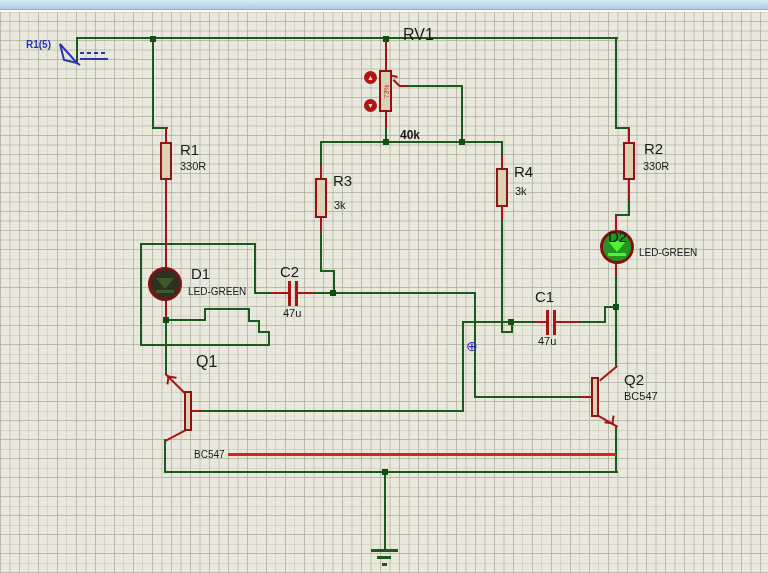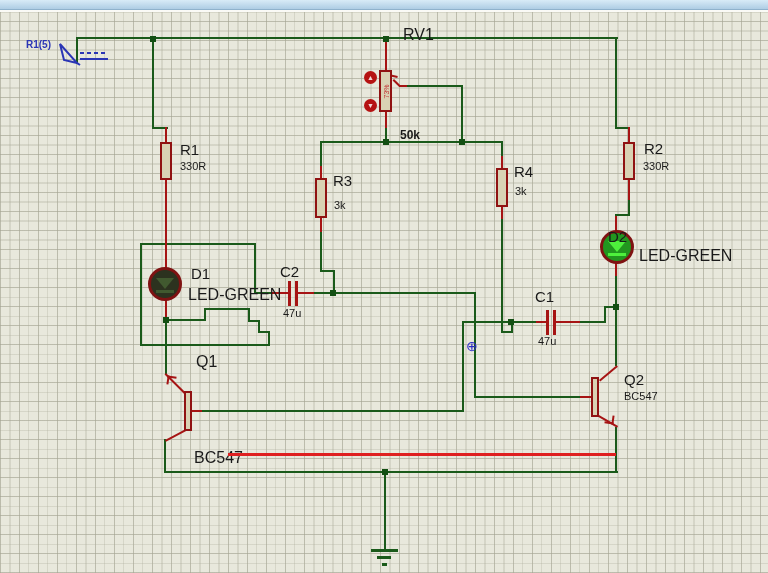--- a/index.html
+++ b/index.html
@@ -19,21 +19,21 @@
   .wh,.wv{position:absolute;background:#1a5a1a;}
   .red{background:#a61414;}
   .dot{position:absolute;width:6px;height:6px;background:#134f13;}
   .body{position:absolute;background:#d9d2b4;border:2px solid #901212;box-sizing:border-box;}
   .diag{position:absolute;height:2px;background:#a61414;transform-origin:0 0;}
   .chev{position:absolute;width:9px;height:9px;box-sizing:border-box;}
   .chev.nw{border-top:2px solid #a61414;border-left:2px solid #a61414;}
   .chev.se{border-bottom:2px solid #a61414;border-right:2px solid #a61414;}
   .lbl{position:absolute;color:#1a1a1a;font-size:15px;white-space:nowrap;}
   .val{position:absolute;color:#1a1a1a;font-size:11px;white-space:nowrap;}
-  .small{font-size:16px;text-align:center;}
+  .small{font-size:10px;text-align:center;}
   .led{position:absolute;width:34px;height:34px;border-radius:50%;
        border:3px solid #7f1212;box-sizing:border-box;}
   .led .tri{position:absolute;left:5px;top:8px;width:0;height:0;
        border-left:9px solid transparent;border-right:9px solid transparent;}
   .led .bar{position:absolute;left:5px;top:20px;width:18px;height:3px;}
   .d1fill{background:#2c321f;}
   .d1fill .tri{border-top:11px solid #41592f;}
   .d1fill .bar{background:#41592f;}
   .d2fill{background:#22961f;}
   .d2fill .tri{border-top:11px solid #4ef03c;}
@@ -187,21 +187,21 @@
 
   <div class="lbl" style="left:180px;top:141px">R1</div>
   <div class="val" style="left:180px;top:160px">330R</div>
   <div class="lbl" style="left:644px;top:140px">R2</div>
   <div class="val" style="left:643px;top:160px">330R</div>
   <div class="lbl" style="left:333px;top:172px">R3</div>
   <div class="val" style="left:334px;top:199px">3k</div>
   <div class="lbl" style="left:514px;top:163px">R4</div>
   <div class="val" style="left:515px;top:185px">3k</div>
   <div class="lbl" style="left:403px;top:26px;font-size:16px">RV1</div>
-  <div class="val" style="left:400px;top:128px;font-weight:bold;font-size:12px">50k</div>
+  <div class="val" style="left:400px;top:128px;font-weight:bold;font-size:12px">40k</div>
   <div class="lbl" style="left:191px;top:265px">D1</div>
   <div class="val small" style="left:188px;top:286px">LED-GREEN</div>
   <div class="lbl" style="left:608px;top:228px">D2</div>
   <div class="val small" style="left:639px;top:247px">LED-GREEN</div>
   <div class="lbl" style="left:280px;top:263px">C2</div>
   <div class="val" style="left:283px;top:307px">47u</div>
   <div class="lbl" style="left:535px;top:288px">C1</div>
   <div class="val" style="left:538px;top:335px">47u</div>
   <div class="lbl" style="left:196px;top:353px;font-size:16px">Q1</div>
   <div class="val small" style="left:194px;top:449px">BC547</div>

